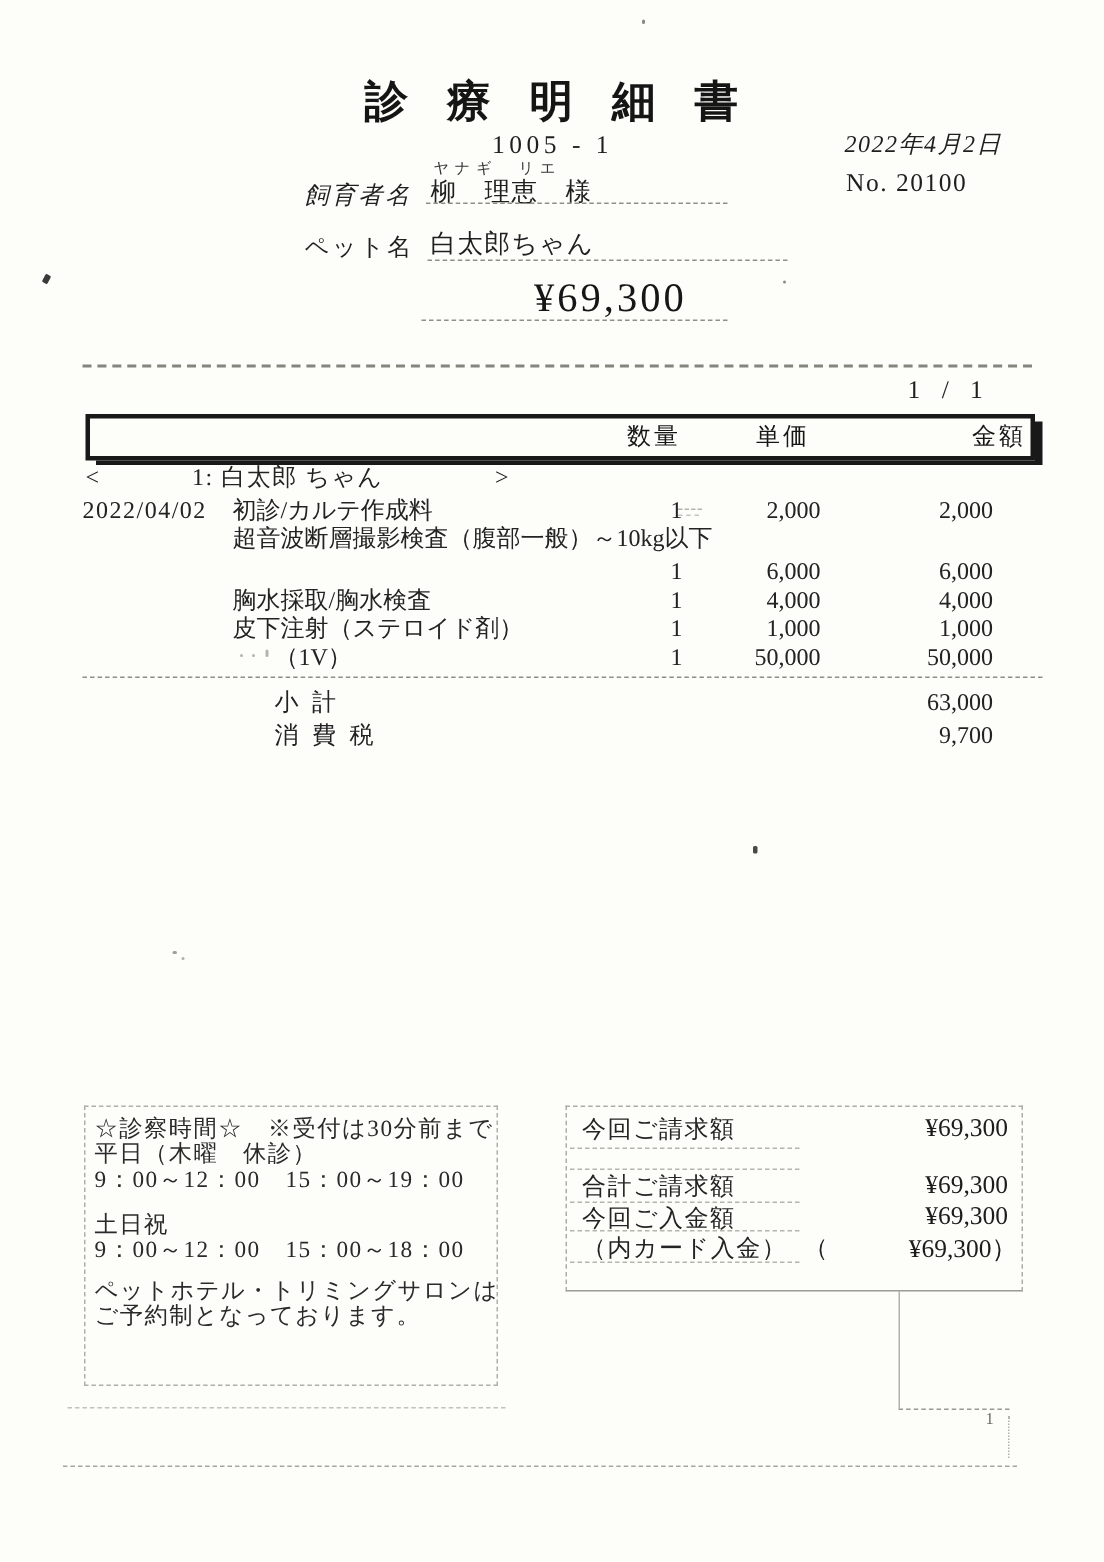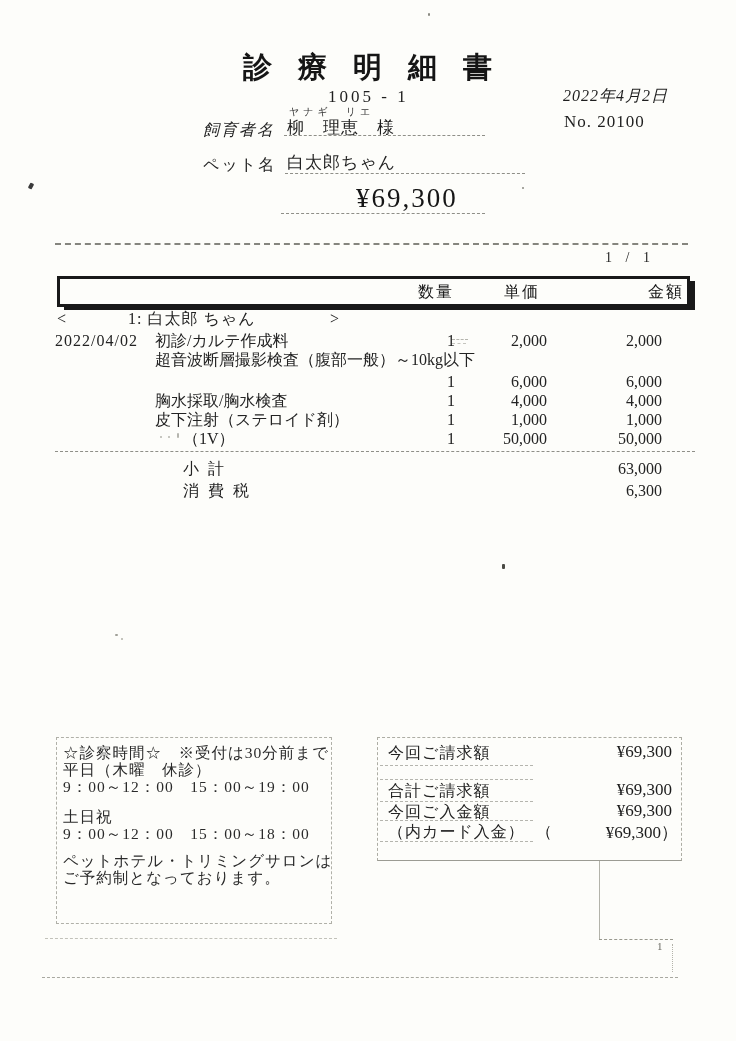--- a/index.html
+++ b/index.html
@@ -54,21 +54,21 @@
 <div class="abs dotted-u" style="left:284px;top:135px;width:201px;"></div>
 
 <div class="abs t16" style="left:203px;top:155px;letter-spacing:2px;">ペット名</div>
 <div class="abs" style="left:287px;top:151px;font-size:17px;letter-spacing:1px;">白太郎ちゃん</div>
 <div class="abs dotted-u" style="left:285px;top:173px;width:240px;"></div>
 
 <div class="abs" style="left:356px;top:183px;font-size:27px;letter-spacing:2px;color:#161616;">¥69,300</div>
 <div class="abs dotted-u" style="left:281px;top:213px;width:204px;"></div>
 
 <div class="abs sep" style="left:55px;top:243px;width:633px;"></div>
-<div class="abs" style="left:605px;top:250px;font-size:14px;letter-spacing:5px;">1 / 1</div>
+<div class="abs" style="left:605px;top:250px;font-size:17px;letter-spacing:5px;">1 / 1</div>
 
 <div class="abs header-box" style="left:57px;top:276px;width:627px;height:25px;">
   <span style="left:358px;letter-spacing:2px;">数量</span>
   <span style="left:444px;letter-spacing:2px;">単価</span>
   <span style="right:3px;letter-spacing:2px;">金額</span>
 </div>
 
 <div class="cell" style="left:57px;top:309px;">&lt;</div>
 <div class="cell" style="left:128px;top:309px;letter-spacing:1px;">1: 白太郎 ちゃん</div>
 <div class="cell" style="left:330px;top:309px;">&gt;</div>
@@ -110,21 +110,21 @@
 </div>
 
 <div class="abs dotted-u" style="left:55px;top:451px;width:640px;"></div>
 
 <div>
   <div class="cell" style="left:183px;top:459px;letter-spacing:9px;">小計</div>
   <div class="cell num" style="left:547px;top:459px;width:115px;">63,000</div>
 </div>
 <div>
   <div class="cell" style="left:183px;top:481px;letter-spacing:9px;">消費税</div>
-  <div class="cell num" style="left:547px;top:481px;width:115px;">6,300</div>
+  <div class="cell num" style="left:547px;top:481px;width:115px;">9,700</div>
 </div>
 
 <div class="abs box" style="left:56px;top:737px;width:274px;height:185px;"></div>
 <div class="info-line" style="left:63px;top:744px;">☆診察時間☆　※受付は30分前まで</div>
 <div class="info-line" style="left:63px;top:761px;">平日（木曜　休診）</div>
 <div class="info-line" style="left:63px;top:778px;">9：00～12：00　15：00～19：00</div>
 <div class="info-line" style="left:63px;top:808px;">土日祝</div>
 <div class="info-line" style="left:63px;top:825px;">9：00～12：00　15：00～18：00</div>
 <div class="info-line" style="left:63px;top:852px;">ペットホテル・トリミングサロンは</div>
 <div class="info-line" style="left:63px;top:869px;">ご予約制となっております。</div>

